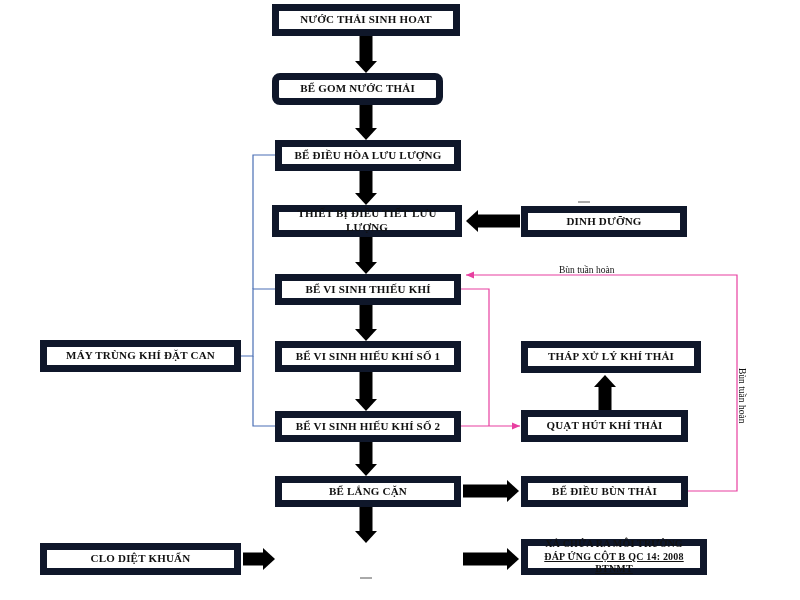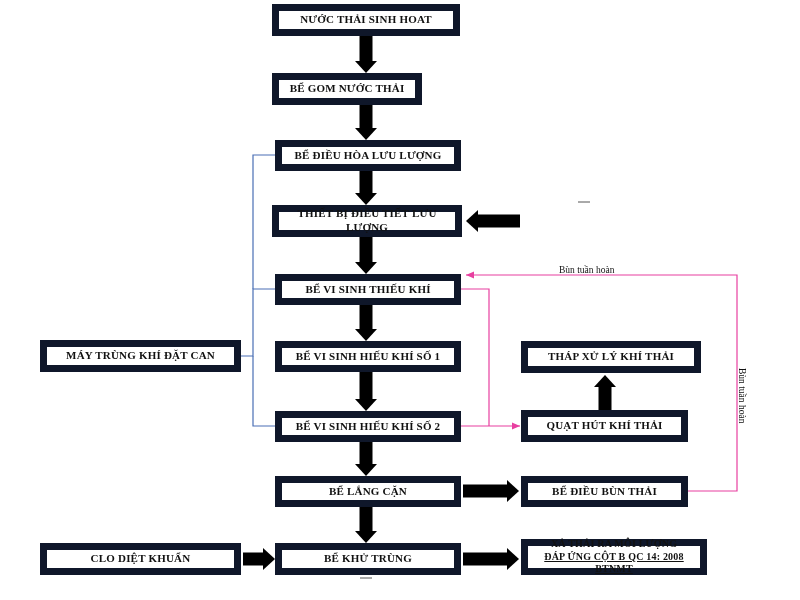--- a/index.html
+++ b/index.html
@@ -153,32 +153,35 @@
     <polygon points="466,275 474,271.6 474,278.4" fill="#e83fa0"></polygon>
 
     <line x1="578" y1="202" x2="590" y2="202" stroke="#555" stroke-width="1"></line>
     <line x1="360" y1="578" x2="372" y2="578" stroke="#555" stroke-width="1"></line>
   </svg>
 
   <div class="node" style="left:272px; top:4px; width:188px; height:32px;">
     <span>NƯỚC THẢI SINH HOAT</span>
   </div>
 
-  <div class="node" style="left:272px; top:73px; width:150px; height:32px;">
+  <div class="node" style="left:272px; top:73px; width:171px; height:32px;border-radius:8px;">
     <span>BỂ GOM NƯỚC THẢI</span>
   </div>
 
   <div class="node" style="left:275px; top:140px; width:186px; height:31px;">
     <span>BỂ ĐIỀU HÒA LƯU LƯỢNG</span>
   </div>
 
   <div class="node" style="left:272px; top:205px; width:190px; height:32px;">
     <span>THIẾT BỊ ĐIỀU TIẾT LƯU LƯỢNG</span>
   </div>
 
+  <div class="node" style="left:521px; top:206px; width:166px; height:31px;">
+    <span>DINH DƯỠNG</span>
+  </div>
 
   <div class="node" style="left:275px; top:274px; width:186px; height:31px;">
     <span>BỂ VI SINH THIẾU KHÍ</span>
   </div>
 
   <div class="node" style="left:40px; top:340px; width:201px; height:32px;">
     <span>MÁY TRÙNG KHÍ ĐẶT CAN</span>
   </div>
 
   <div class="node" style="left:275px; top:341px; width:186px; height:31px;">
@@ -202,26 +205,23 @@
   </div>
 
   <div class="node" style="left:521px; top:476px; width:167px; height:31px;">
     <span>BỂ ĐIỀU BÙN THẢI</span>
   </div>
 
   <div class="node" style="left:40px; top:543px; width:201px; height:32px;">
     <span>CLO DIỆT KHUẨN</span>
   </div>
 
-  <div class="node" style="left:275px; top:543px; width:186px; height:32px;">
-    <span>BỂ KHỬ TRÙNG</span>
-  </div>
 
   <div class="node two-line" style="left:521px; top:539px; width:186px; height:36px;">
-    <span>XẢ THẢI RA MÔI LƯỢNG</span>
+    <span>XẢ CHỨA RA MÔI TRƯỜNG</span>
     <span class="line2">ĐÁP ỨNG CỘT B QC 14: 2008 BTNMT</span>
   </div>
 
   <div class="arrow down" style="left:353px; top:36px; width:26px; height:37px;">
     <div class="shaft" style="height:25px;"></div>
       <div class="head"></div>
   </div>
 
   <div class="arrow down" style="left:353px; top:105px; width:26px; height:35px;">
     <div class="shaft" style="height:23px;"></div>

